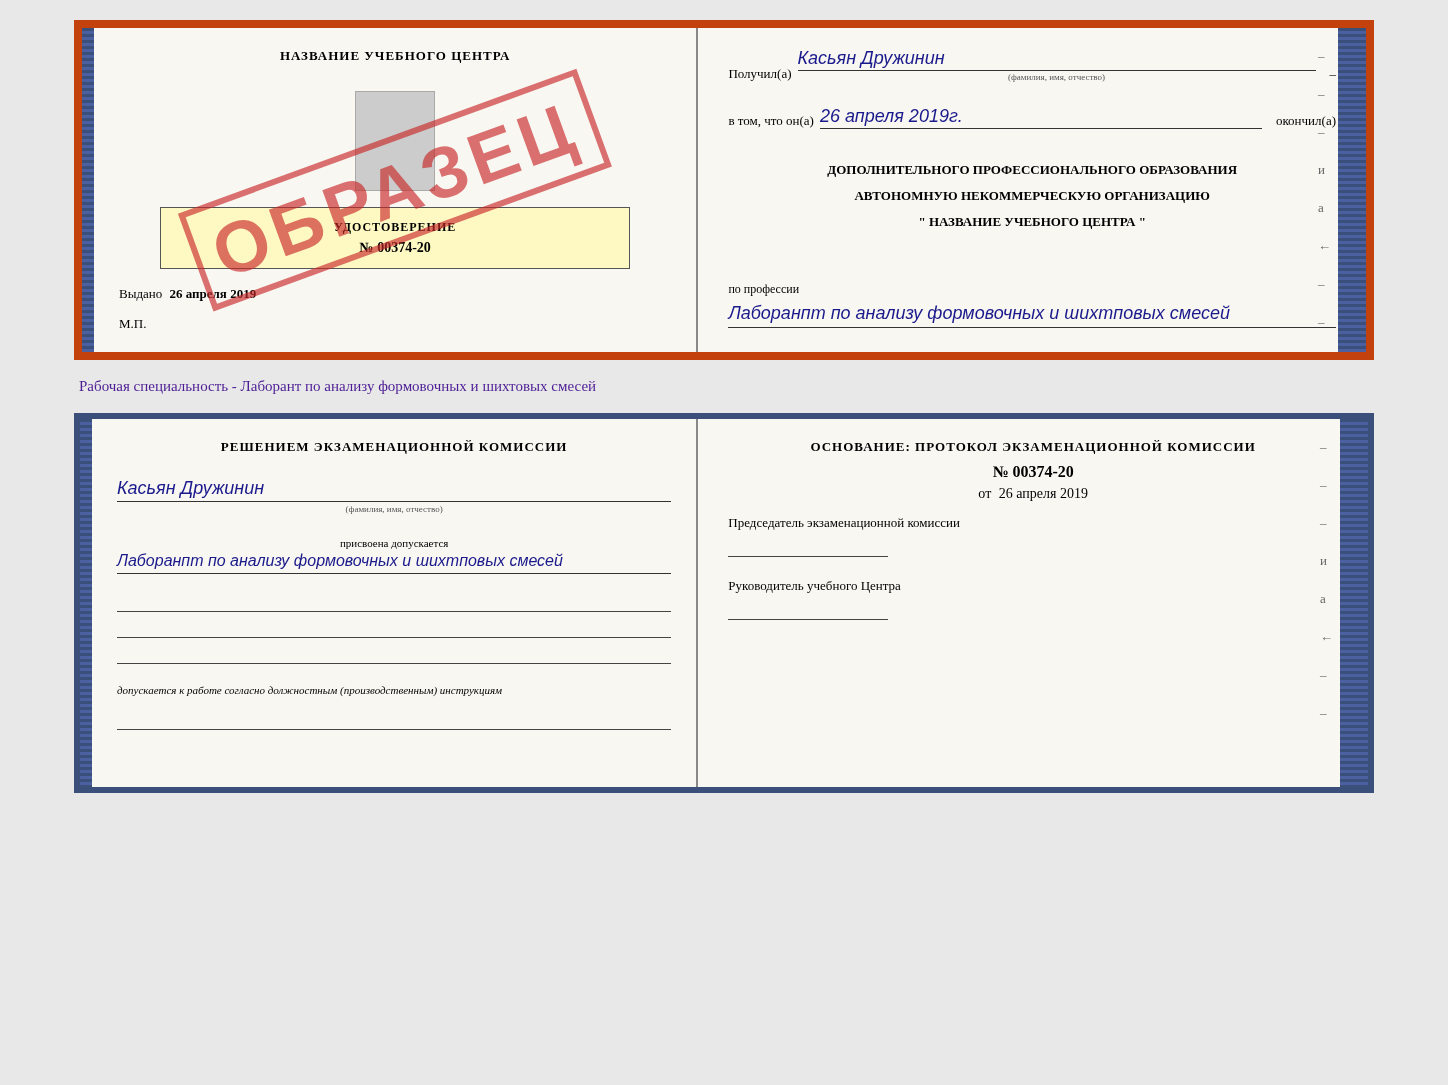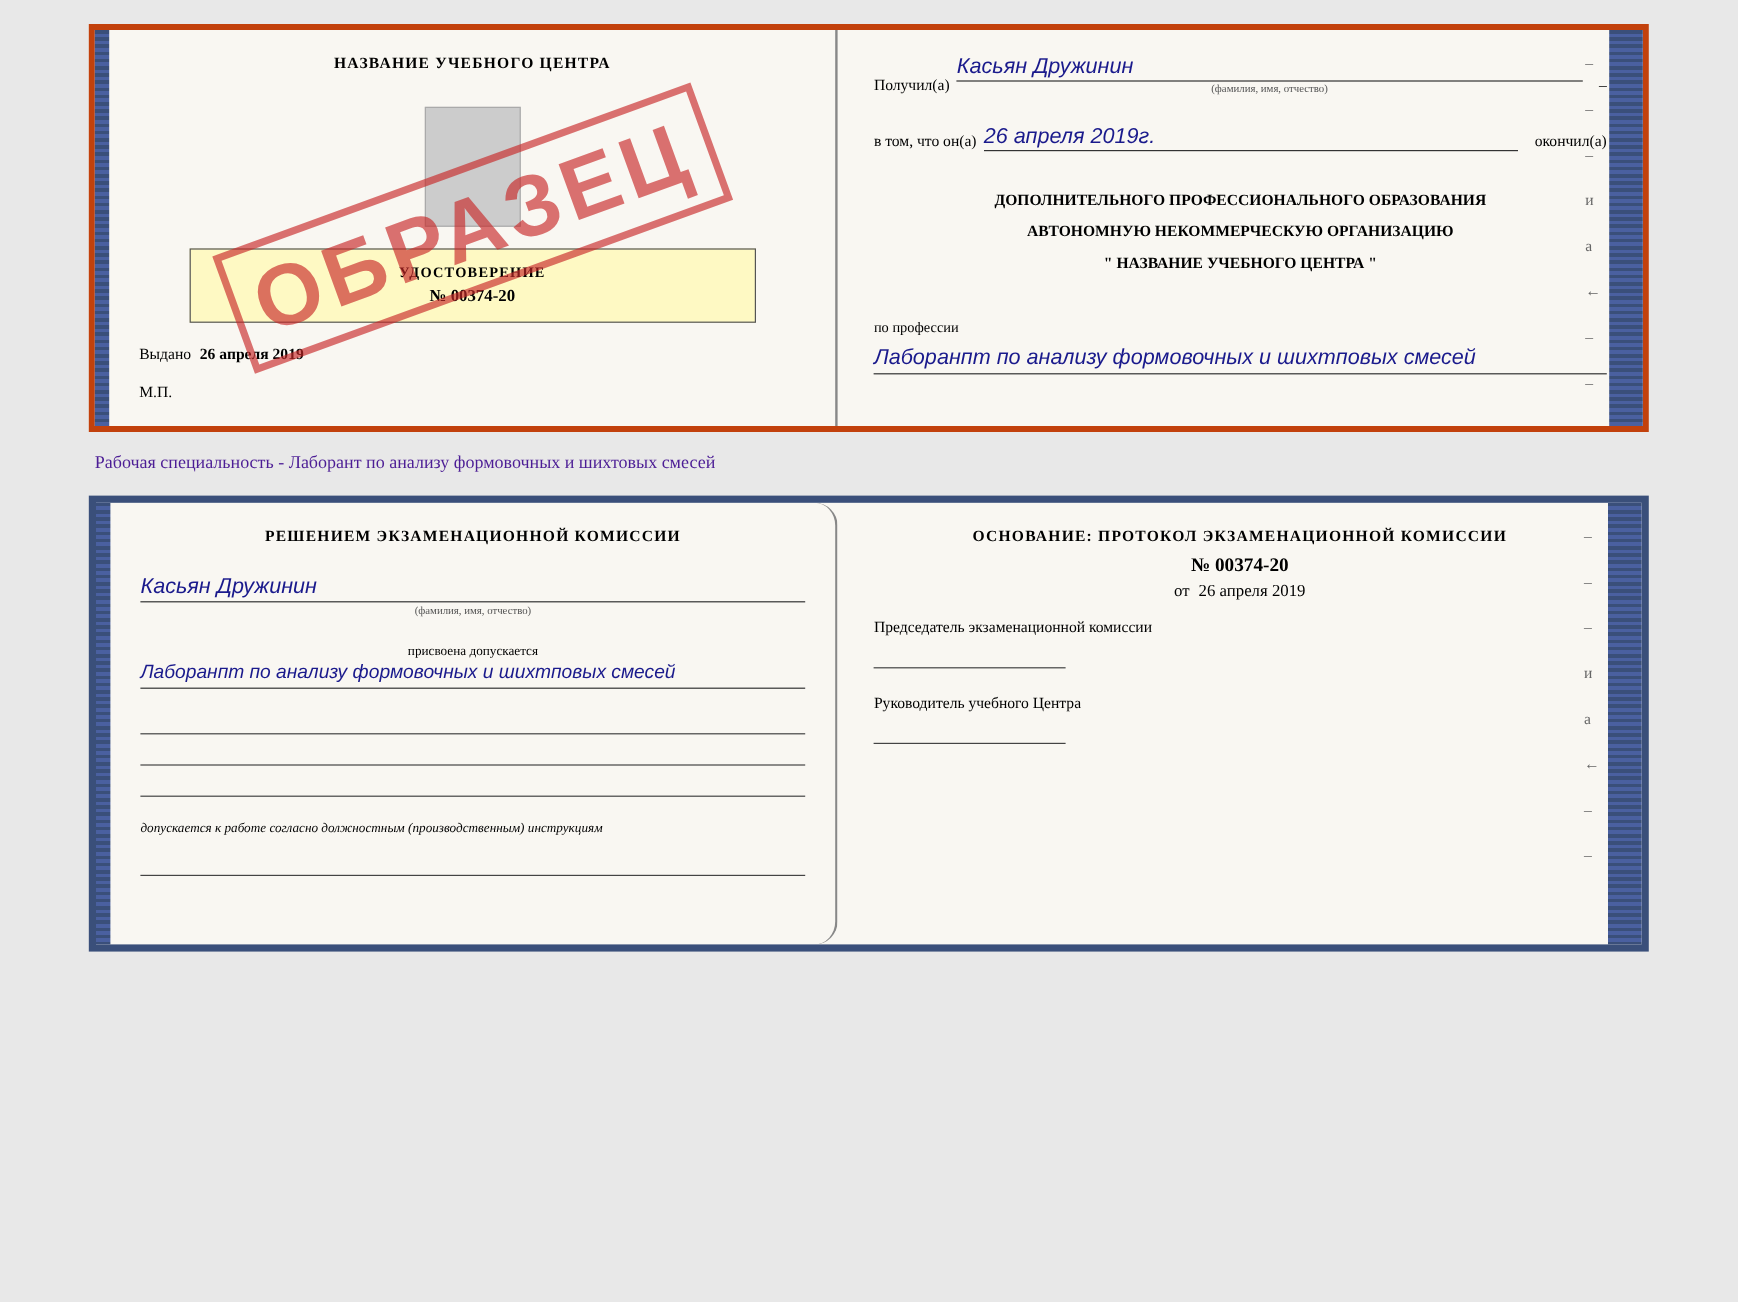--- a/index.html
+++ b/index.html
@@ -18,21 +18,21 @@
       width: 1300px;
       display: flex;
       flex-direction: column;
       gap: 18px;
     }
 
     
     .cert-book {
       display: flex;
       width: 100%;
-      border: 5px solid #c2410c;
+      border: 8px solid #c2410c;
       background: #f9f7f2;
       position: relative;
       min-height: 340px;
     }
 
     .cert-left {
       flex: 1;
       border-right: 2px solid #888;
       padding: 20px 25px;
       position: relative;
@@ -170,21 +170,21 @@
       font-size: 13px;
       text-align: center;
       text-transform: uppercase;
       line-height: 1.6;
       font-weight: bold;
       margin: 5px 0;
     }
 
     .profession-label {
       font-size: 12px;
-      margin-top: 8px;
+      margin-top: 21px;
     }
 
     .profession-value {
       font-family: 'Segoe UI', sans-serif;
       font-size: 16px;
       color: #1a1a8c;
       font-style: italic;
       line-height: 1.5;
       border-bottom: 1px solid #333;
       margin-top: 3px;
@@ -209,21 +209,20 @@
     }
 
     .bottom-left {
       flex: 1;
       border-right: 2px solid #888;
       padding: 20px 25px;
       position: relative;
       display: flex;
       flex-direction: column;
       gap: 10px;
-      border-radius: 19px;
     }
 
     .bottom-right {
       flex: 1.1;
       padding: 20px 30px;
       display: flex;
       flex-direction: column;
       position: relative;
     }
 

